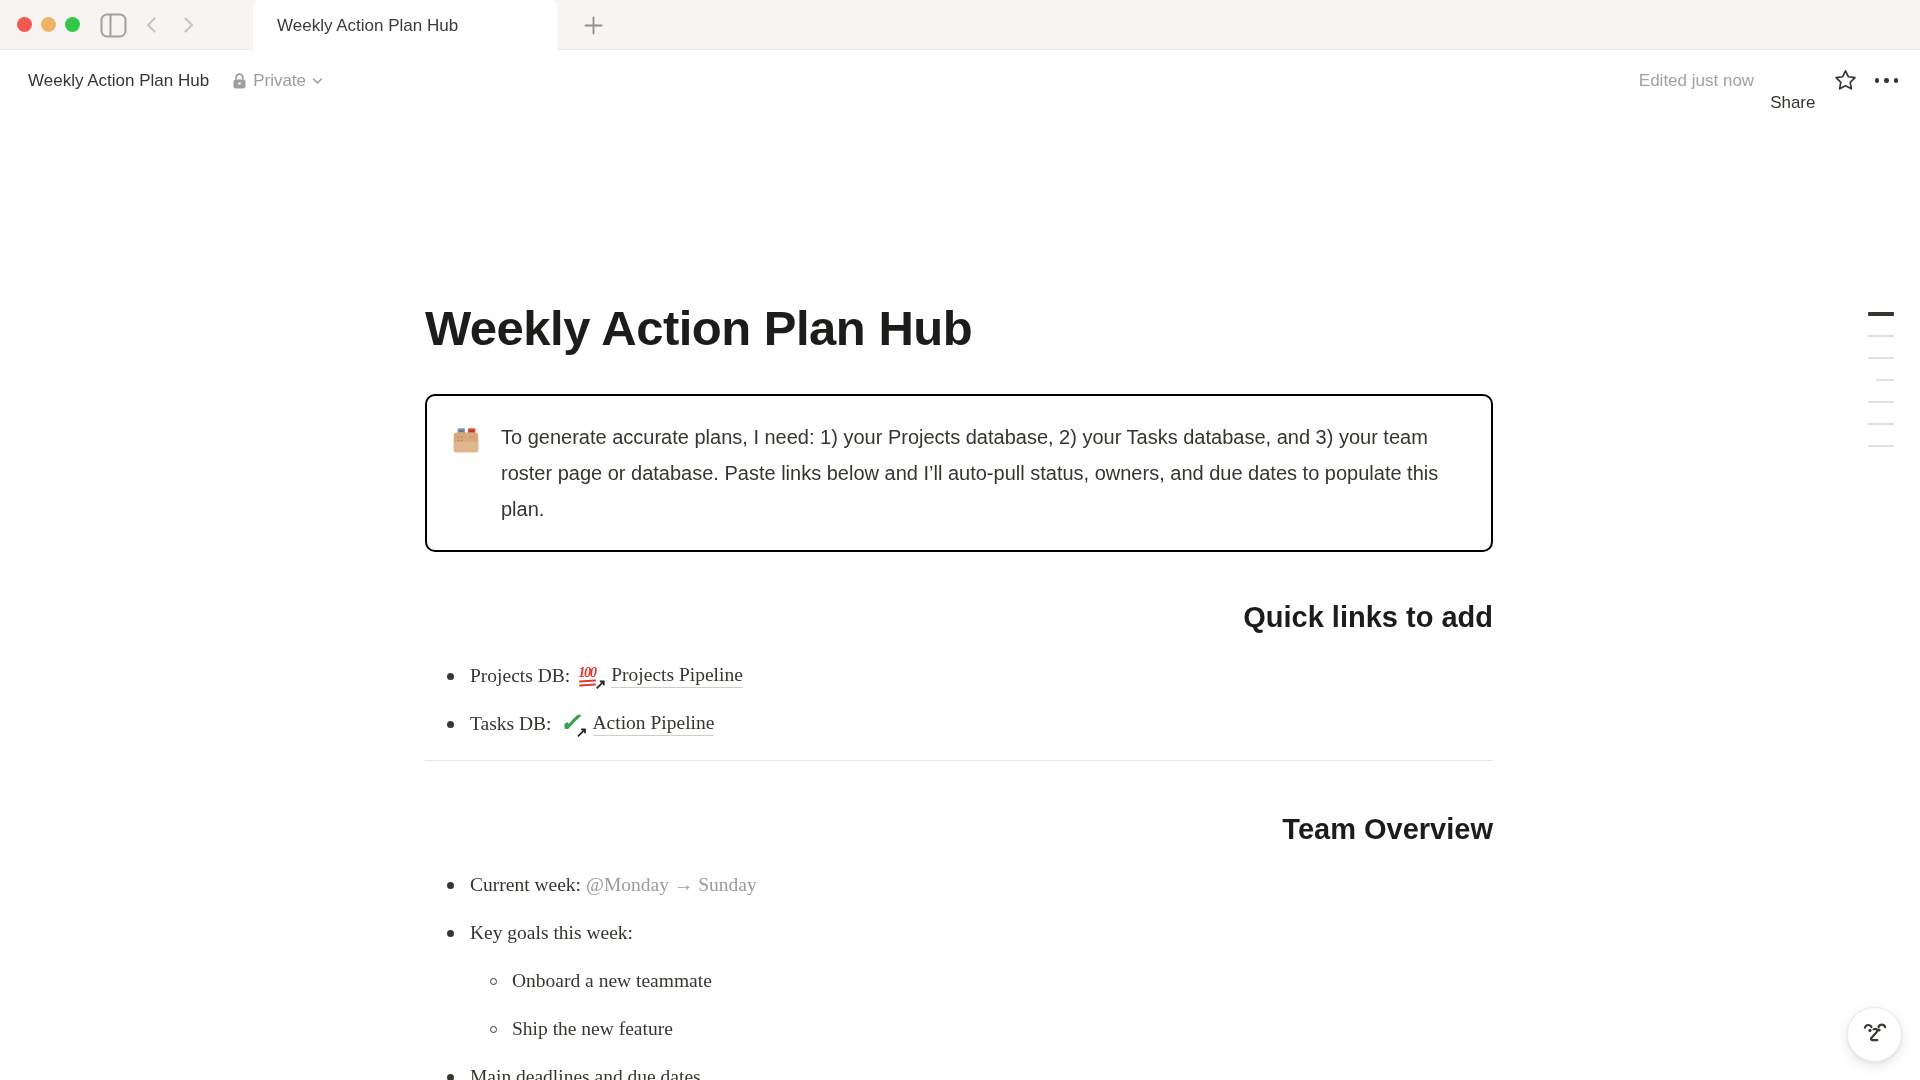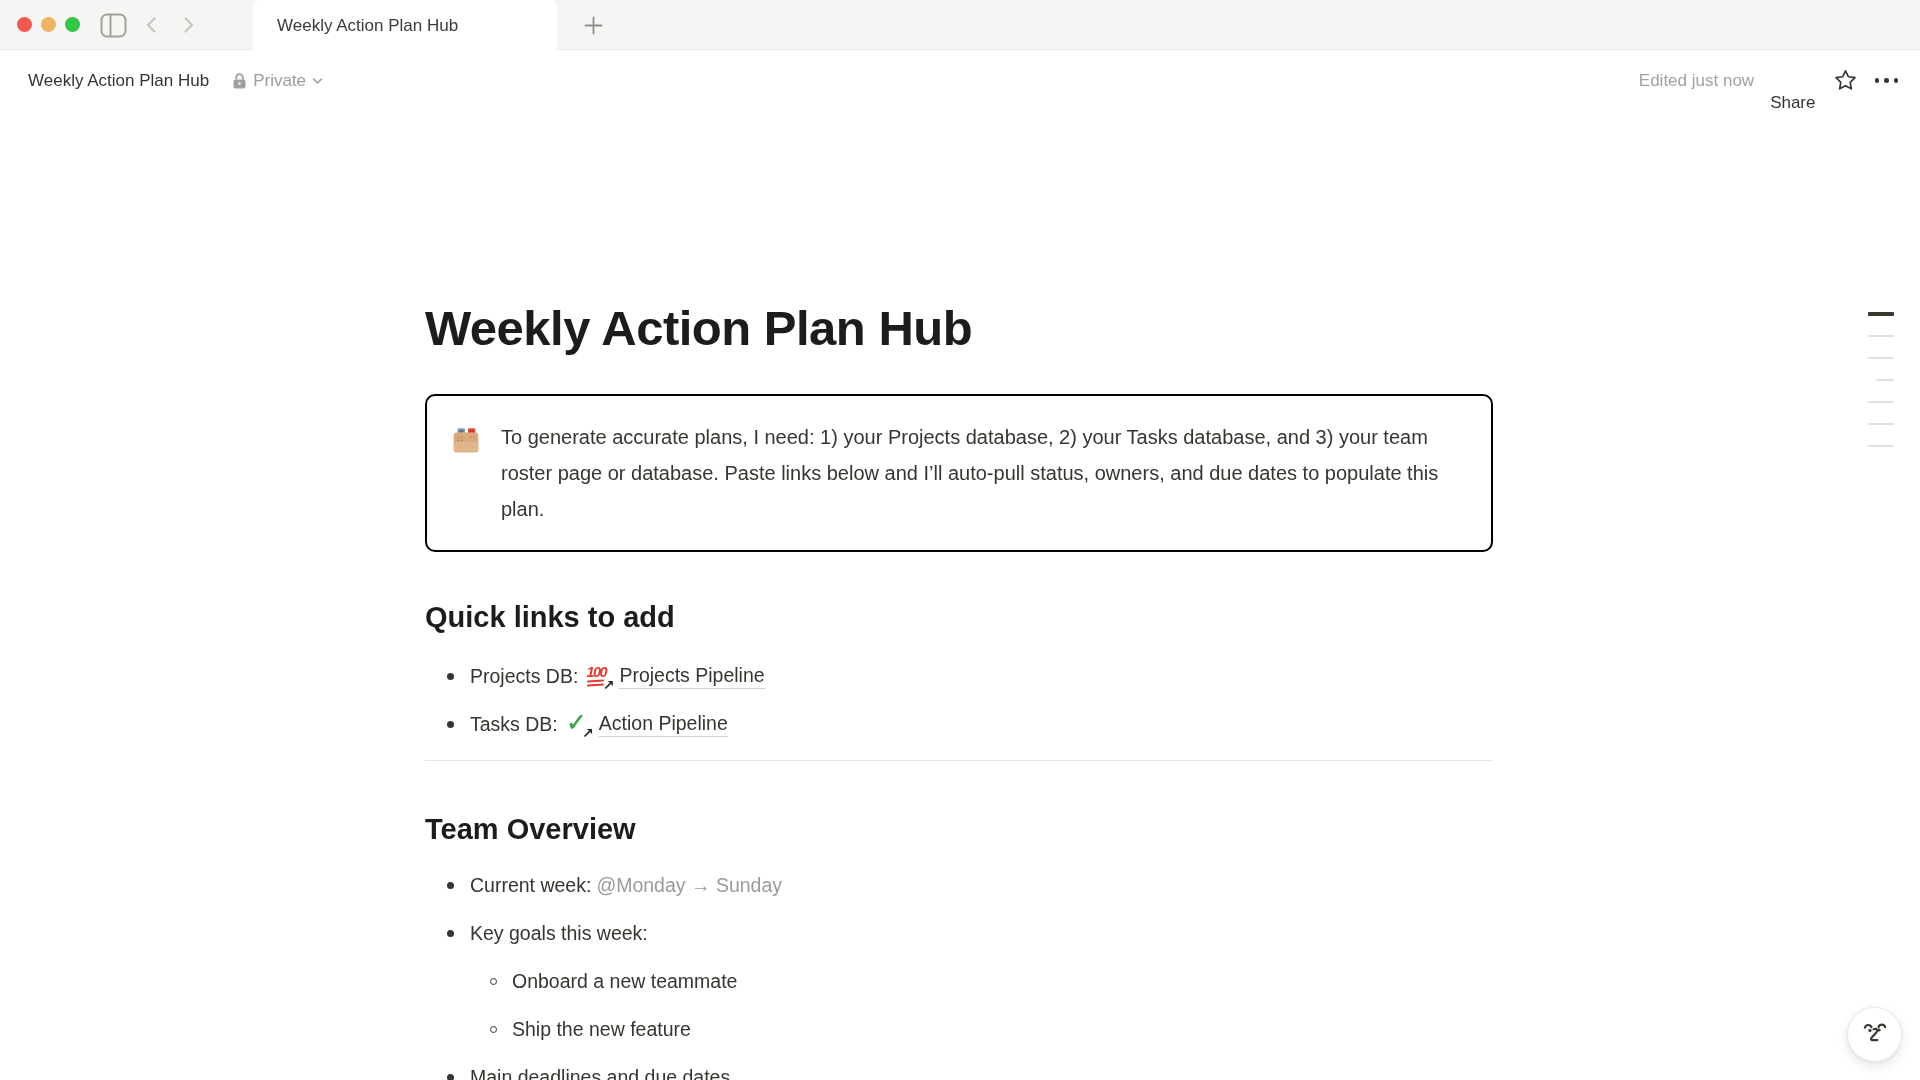--- a/index.html
+++ b/index.html
@@ -40,25 +40,25 @@
   
   .content { position:absolute; left:425px; top:0; width:1068px; }
   h1.page-title { margin-top:299px; font-size:49px; line-height:59px; font-weight:700;
     color:#1d1c1a; letter-spacing:-0.5px; }
 
   .callout { margin-top:36px; border:2px solid #000000; border-radius:10px;
     padding:23px 24px 23px 22px; display:flex; align-items:flex-start; }
   .callout-icon { flex:0 0 34px; margin-top:4px; }
   .callout-text { margin-left:18px; font-size:20px; line-height:36px; color:#37352f; }
 
-  h2.section-h { font-size:29px; line-height:38px; font-weight:700; color:#1d1c1a; }
+  h2.section-h { font-size:29px; line-height:38px; font-weight:700; color:#1d1c1a;text-align:right; }
   .h-quick { margin-top:46px; }
   .h-team  { margin-top:49px; }
 
-  .blist { margin-top:16px; }
+  .blist { margin-top:16px;font-family:Liberation Serif, serif; }
   .blist-team { margin-top:13px; }
   .brow { height:48px; display:flex; align-items:center; font-size:19.5px; color:#37352f; }
   .disc { flex:0 0 7px; height:7px; border-radius:50%; background:#37352f; margin-left:22px; }
   .ring { flex:0 0 7px; height:7px; border-radius:50%; border:1.5px solid #37352f;
     background:transparent; margin-left:65px; }
   .btext { margin-left:16px; white-space:nowrap; }
   .btext-sub { margin-left:15px; }
   .mention { color:#9b9a97; }
 
   .page-link { display:inline-flex; align-items:center; margin-left:8px; }

